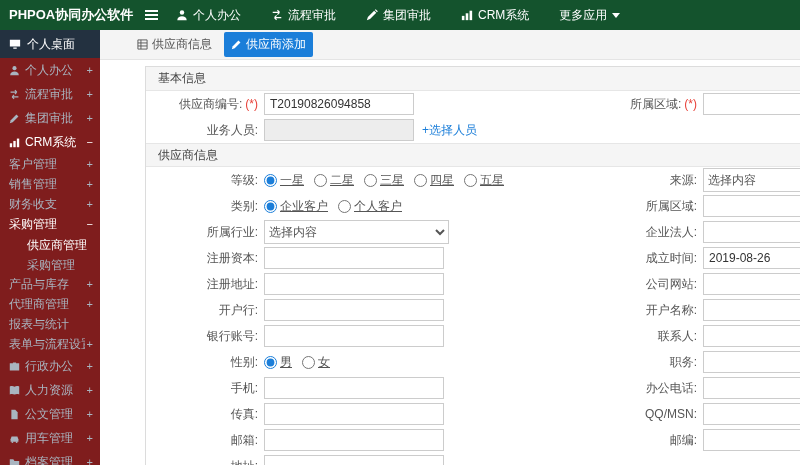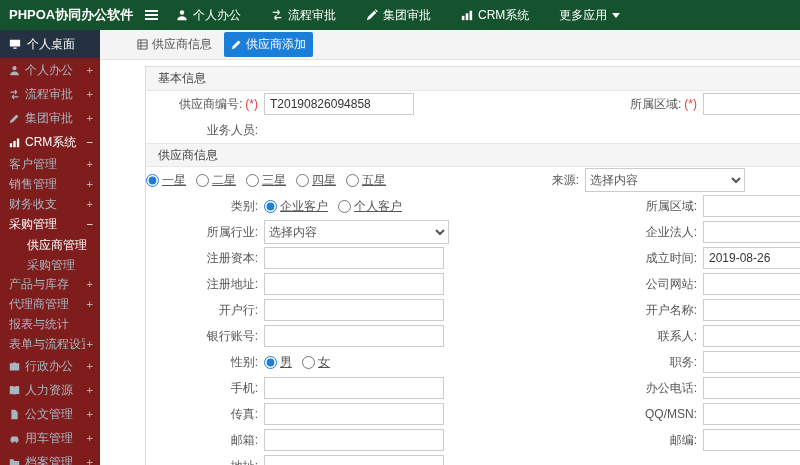--- a/index.html
+++ b/index.html
@@ -290,27 +290,32 @@
       <div class="lbl2">
         <span>所属区域:</span><span class="req">(*)</span>
       </div>
       <div class="fld2">
         <input class="txtbox" style="">
       </div>
     </div>
 
     <div class="row">
       <div class="lbl">业务人员:</div>
+      <div class="fld">
+        <input class="txtbox gray" readonly="" style="">
+        <a class="plink">+选择人员</a>
+      </div>
       <div class="lbl2"></div>
         <div class="fld2"></div>
     </div>
 
     <div class="sec mid">供应商信息</div>
 
     <div class="row">
+      <div class="lbl">等级:</div>
       <div class="fld rgroup">
         <label>
             <input type="radio" name="level" checked="" style="">
             <span>一星</span>
           </label>
         <label>
             <input type="radio" name="level" style="">
             <span>二星</span>
           </label>
         <label>

